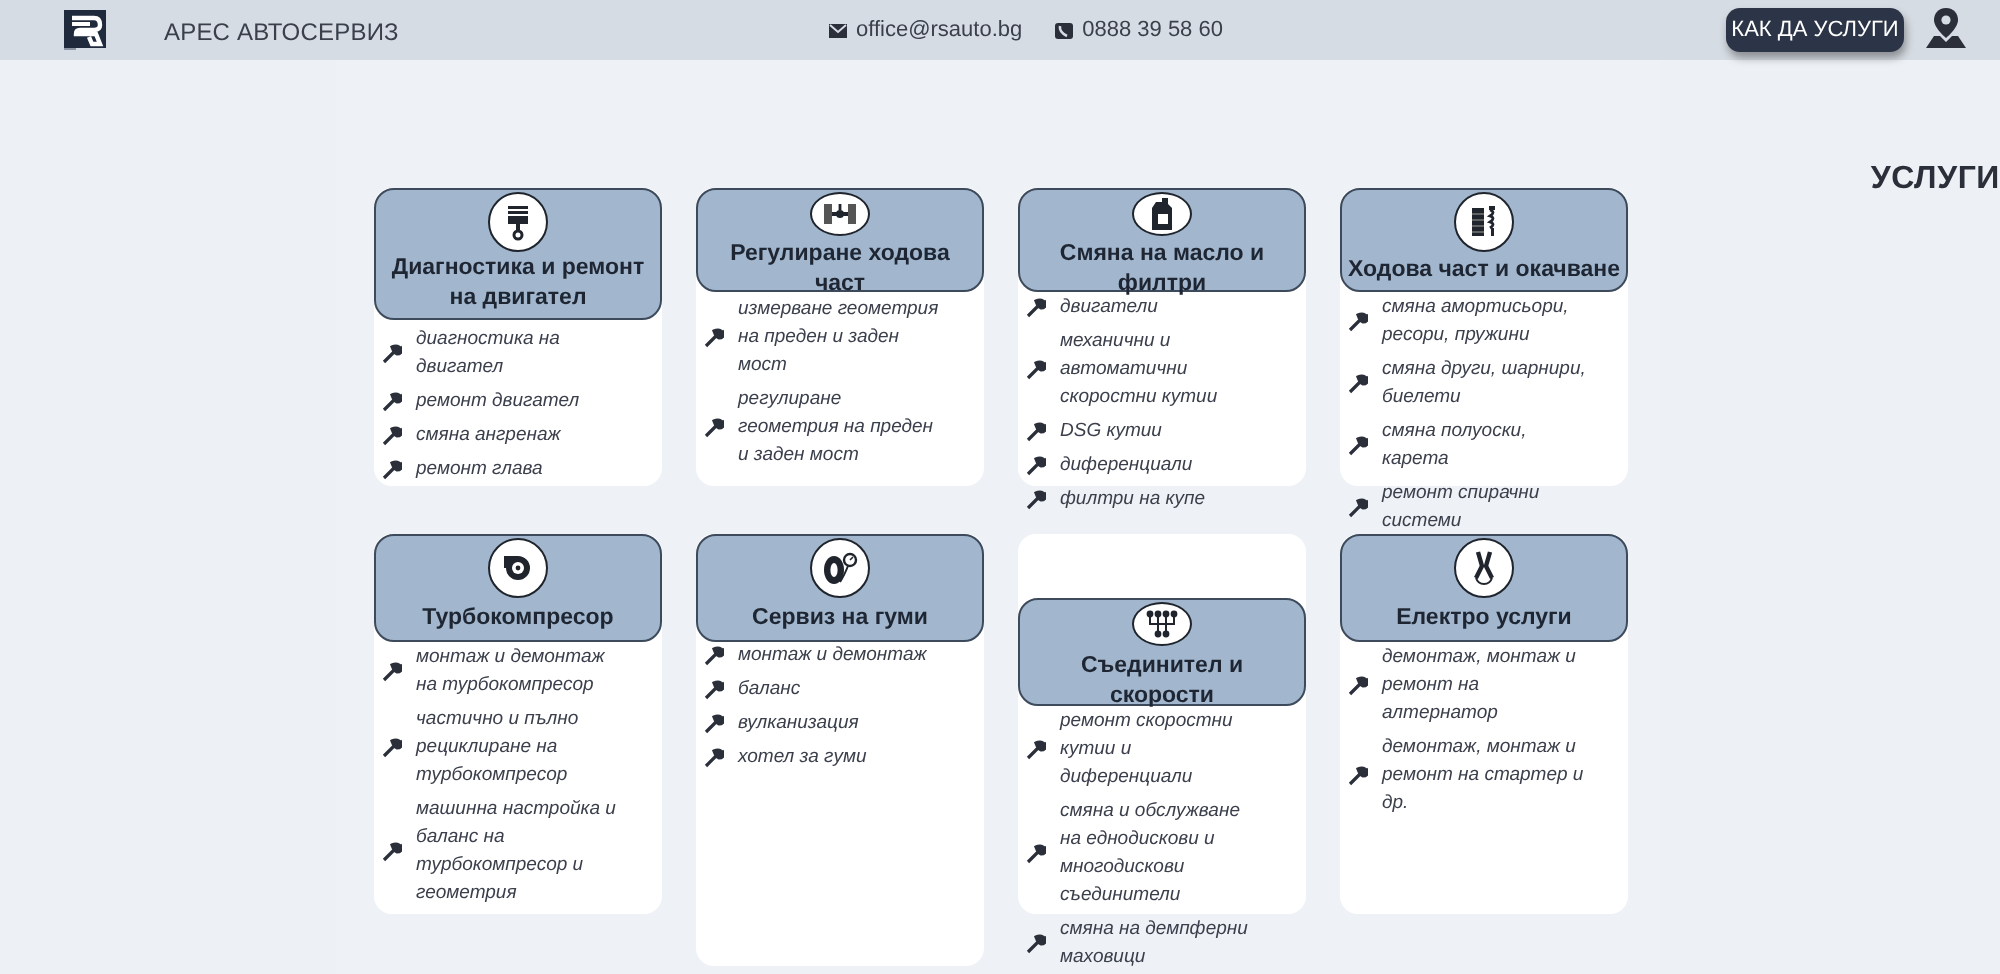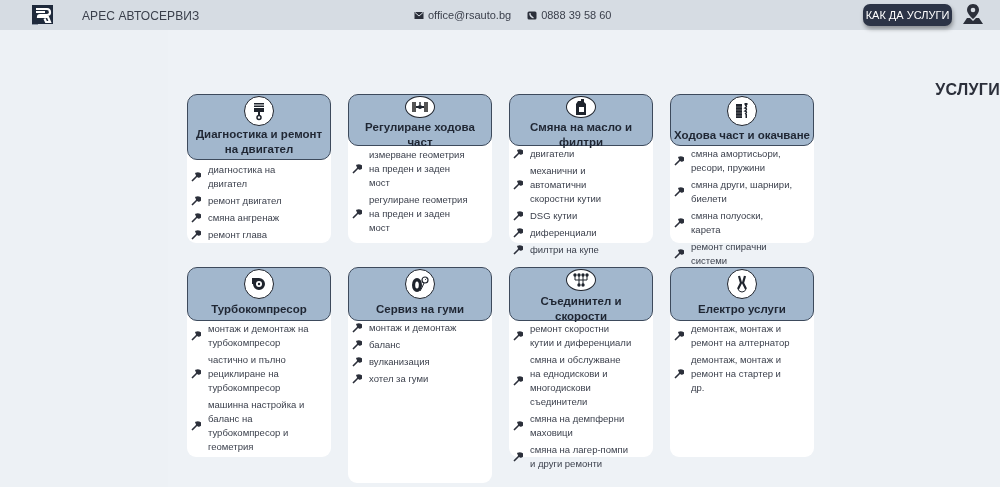--- a/index.html
+++ b/index.html
@@ -57,21 +57,21 @@
   .card-icon {
     width: 30px; height: 30px; border-radius: 50%; background: #fff;
     border: 1.5px solid #1f242d; margin-top: 1px;
     display: flex; align-items: center; justify-content: center;
   }
   .card-icon svg { width: 20px; height: 20px; }
   .card-title {
     font-size: 11.5px; font-weight: bold; color: #1f2633;
     text-align: center; line-height: 15px; padding: 0 3px;
   }
-  .items { list-style: none; padding: 3px 20px 0 4px; }
+  .items { list-style: none; padding: 3px 20px 0 4px; font-style: italic; }
   .items li {
     display: flex; align-items: center; font-size: 9.5px; color: #3a3f4b;
     line-height: 14px; margin-bottom: 3px;
   }
   .items li .wrench { width: 10px; height: 10px; flex: 0 0 10px; margin-right: 7px; }
   .items li span.txt { flex: 1; }
 </style>
 </head>
 <body>
 
@@ -333,21 +333,21 @@
     <li>
         <svg class="wrench" viewBox="0 0 10 10">
           <path d="M1 9 L6 4 M6 4 L5 1.5 Q7 0.5 8.5 1.5 L7 3 L8 4 L9.5 2.5 Q10 5 7.5 5 Z" stroke="#2b2f3a" stroke-width="1.6" fill="#2b2f3a"></path>
         </svg>
         <span class="txt">хотел за гуми</span>
       </li>
   </ul>
 </div>
 
 <div class="card" style="left:509px; top:267px; height:190px;">
-  <div class="card-head" style="height:54px;">
+  <div class="card-head" style="height:54px;margin-top:32px;">
     <div class="card-icon">
       <svg viewBox="0 0 20 20">
           <circle cx="4" cy="5" r="1.7" fill="#1f242d"></circle>
           <circle cx="8" cy="5" r="1.7" fill="#1f242d"></circle>
           <circle cx="12" cy="5" r="1.7" fill="#1f242d"></circle>
           <circle cx="16" cy="5" r="1.7" fill="#1f242d"></circle>
           <path d="M4 5 V10 H16 V5 M8 5 V15 M12 5 V15" stroke="#1f242d" stroke-width="1" fill="none"></path>
           <circle cx="8" cy="15" r="1.7" fill="#1f242d"></circle>
           <circle cx="12" cy="15" r="1.7" fill="#1f242d"></circle>
         </svg>

